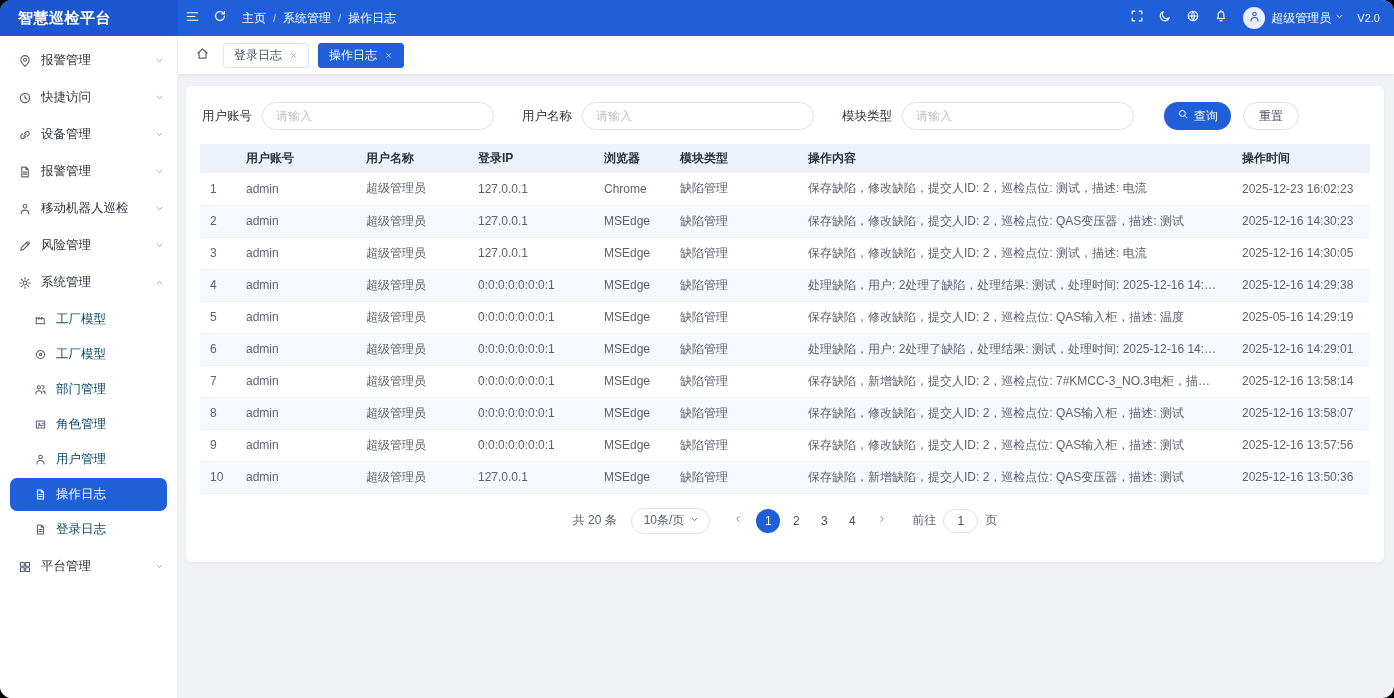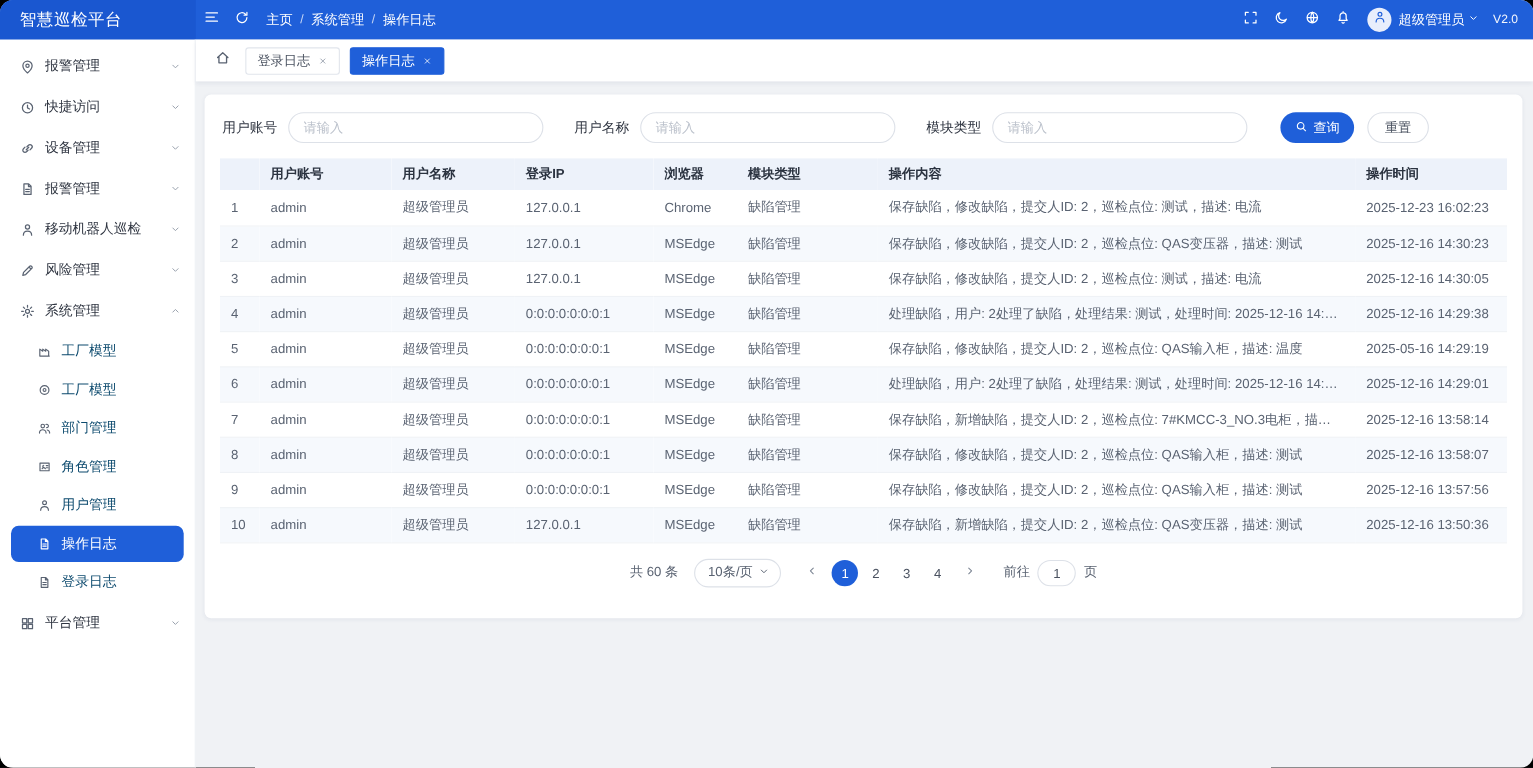--- a/index.html
+++ b/index.html
@@ -1,19 +1,19 @@
 <!DOCTYPE html>
 <html><head>
 <meta charset="utf-8">
 <style>
 *{box-sizing:border-box;margin:0;padding:0}
 html,body{width:1394px;height:698px;background:#000;font-family:"Liberation Sans","DejaVu Sans",sans-serif}
 .app{position:relative;width:1394px;height:698px;border-radius:12px;overflow:hidden;background:#f0f2f5;display:flex;flex-direction:column}
 .topbar{height:36px;flex:0 0 36px;background:#1f5fd9;display:flex;align-items:center;color:#fff}
-.logo{width:178px;flex:0 0 178px;height:36px;display:flex;align-items:center;padding-left:18px;font-size:15px;font-weight:normal;letter-spacing:.5px;background:#1a57d0}
+.logo{width:178px;flex:0 0 178px;height:36px;display:flex;align-items:center;padding-left:18px;font-size:15px;font-weight:bold;letter-spacing:.5px;background:#1a57d0}
 .top-icon{height:36px;min-width:28px;display:flex;align-items:center;justify-content:center;cursor:pointer;padding:0 5px}
 .breadcrumb{display:flex;align-items:center;gap:7px;font-size:12px;margin-left:8px}
 .breadcrumb .sep{opacity:.75;font-size:11px}
 .crumb{cursor:pointer;white-space:nowrap}
 .top-right{margin-left:auto;display:flex;align-items:center;padding-right:14px}
 .avatar{width:22px;height:22px;border-radius:50%;background:#e8eefc;color:#1f5fd9;display:flex;align-items:center;justify-content:center;margin:0 6px 0 8px;overflow:hidden}
 .username{font-size:12px;display:flex;align-items:center;gap:3px;cursor:pointer;white-space:nowrap}
 .version{font-size:11px;margin-left:12px;opacity:.95}
 .body-row{flex:1;display:flex;min-height:0}
 .sidebar{width:178px;flex:0 0 178px;background:#fff;padding-top:6px;border-right:1px solid #edf0f4;overflow:hidden}
@@ -32,21 +32,21 @@
 .tab.active{background:#1f5fd9;border-color:#1f5fd9;color:#fff}
 .tab.active .x{color:#fff}
 .content{flex:1;padding:12px 10px 0 8px;min-height:0}
 .card{background:#fff;border-radius:6px;padding:12px 14px 18px;box-shadow:0 1px 4px rgba(31,57,109,.06)}
 .filters{display:flex;align-items:center;padding:4px 2px 14px}
 #filter-fields{display:flex;align-items:center}
 .f-pair{display:flex;align-items:center;gap:10px;margin-right:28px}
 .f-label{font-size:12.5px;color:#2f3541;white-space:nowrap}
 .f-input{width:232px;height:28px;border:1px solid #dde1e8;border-radius:14px;padding:0 13px;font-size:12px;color:#ef4444;outline:none;background:#fff;font-family:inherit}
 .f-input::placeholder{color:#bcc2cc}
-.btn-primary{height:28px;padding:0 13px;border:none;border-radius:14px;background:#1f5fd9;color:#fff;font-size:12px;display:flex;align-items:center;gap:5px;cursor:pointer;margin-left:2px;font-family:Liberation Sans, sans-serif}
+.btn-primary{height:28px;padding:0 13px;border:none;border-radius:14px;background:#1f5fd9;color:#fff;font-size:12px;display:flex;align-items:center;gap:5px;cursor:pointer;margin-left:2px;font-family:Liberation Serif, serif}
 .btn-plain{height:28px;padding:0 15px;border:1px solid #dde1e8;border-radius:14px;background:#fff;color:#4a5260;font-size:12px;cursor:pointer;margin-left:12px;font-family:inherit}
 table{width:100%;border-collapse:collapse;table-layout:fixed;font-size:12px;color:#5a6372}
 thead th{background:#edf2fa;color:#2b3340;font-weight:bold;text-align:left;height:29px;padding:0 10px;font-size:12px;overflow:hidden;white-space:nowrap}
 tbody td{height:32px;padding:0 10px;border-bottom:1px solid #eff2f6;white-space:nowrap;overflow:hidden;text-overflow:ellipsis}
 tbody tr:nth-child(even){background:#f6f9fd}
 .pagination{display:flex;align-items:center;justify-content:center;gap:6px;padding:14px 0 10px;font-size:12px;color:#5a6372}
 .p-total{margin-right:8px}
 .p-size{height:26px;border:1px solid #dde1e8;border-radius:13px;padding:0 9px 0 12px;display:flex;align-items:center;gap:5px;color:#5a6372;cursor:pointer;margin-right:10px;background:#fff}
 .p-arrow{width:24px;height:24px;display:flex;align-items:center;justify-content:center;color:#7d8694;cursor:pointer}
 .p-num{min-width:24px;height:24px;padding:0 4px;border-radius:50%;display:flex;align-items:center;justify-content:center;cursor:pointer;color:#4a5260}
@@ -452,21 +452,21 @@
                   <td>127.0.0.1</td>
                   <td>MSEdge</td>
                   <td>缺陷管理</td>
                   <td title="保存缺陷，新增缺陷，提交人ID: 2，巡检点位: QAS变压器，描述: 测试">保存缺陷，新增缺陷，提交人ID: 2，巡检点位: QAS变压器，描述: 测试</td>
                   <td>2025-12-16 13:50:36</td>
                 </tr>
               </tbody>
           </table>
 
           <div class="pagination">
-            <span class="p-total">共 60 条</span>
+            <span class="p-total">共 20 条</span>
             <div class="p-size">
               <span>10条/页</span>
               <span><svg viewBox="0 0 16 16" width="11" height="11" fill="none" stroke="currentColor" stroke-width="1.3" stroke-linecap="round" stroke-linejoin="round" aria-hidden="true">
                     <path d="M4.5 6.2 8 9.7l3.5-3.5"></path>
                   </svg></span>
             </div>
             <span class="p-arrow">
                 <span><svg viewBox="0 0 16 16" width="12" height="12" fill="none" stroke="currentColor" stroke-width="1.3" stroke-linecap="round" stroke-linejoin="round" aria-hidden="true">
                     <path d="M9.8 4.5 6.3 8l3.5 3.5"></path>
                   </svg></span>

